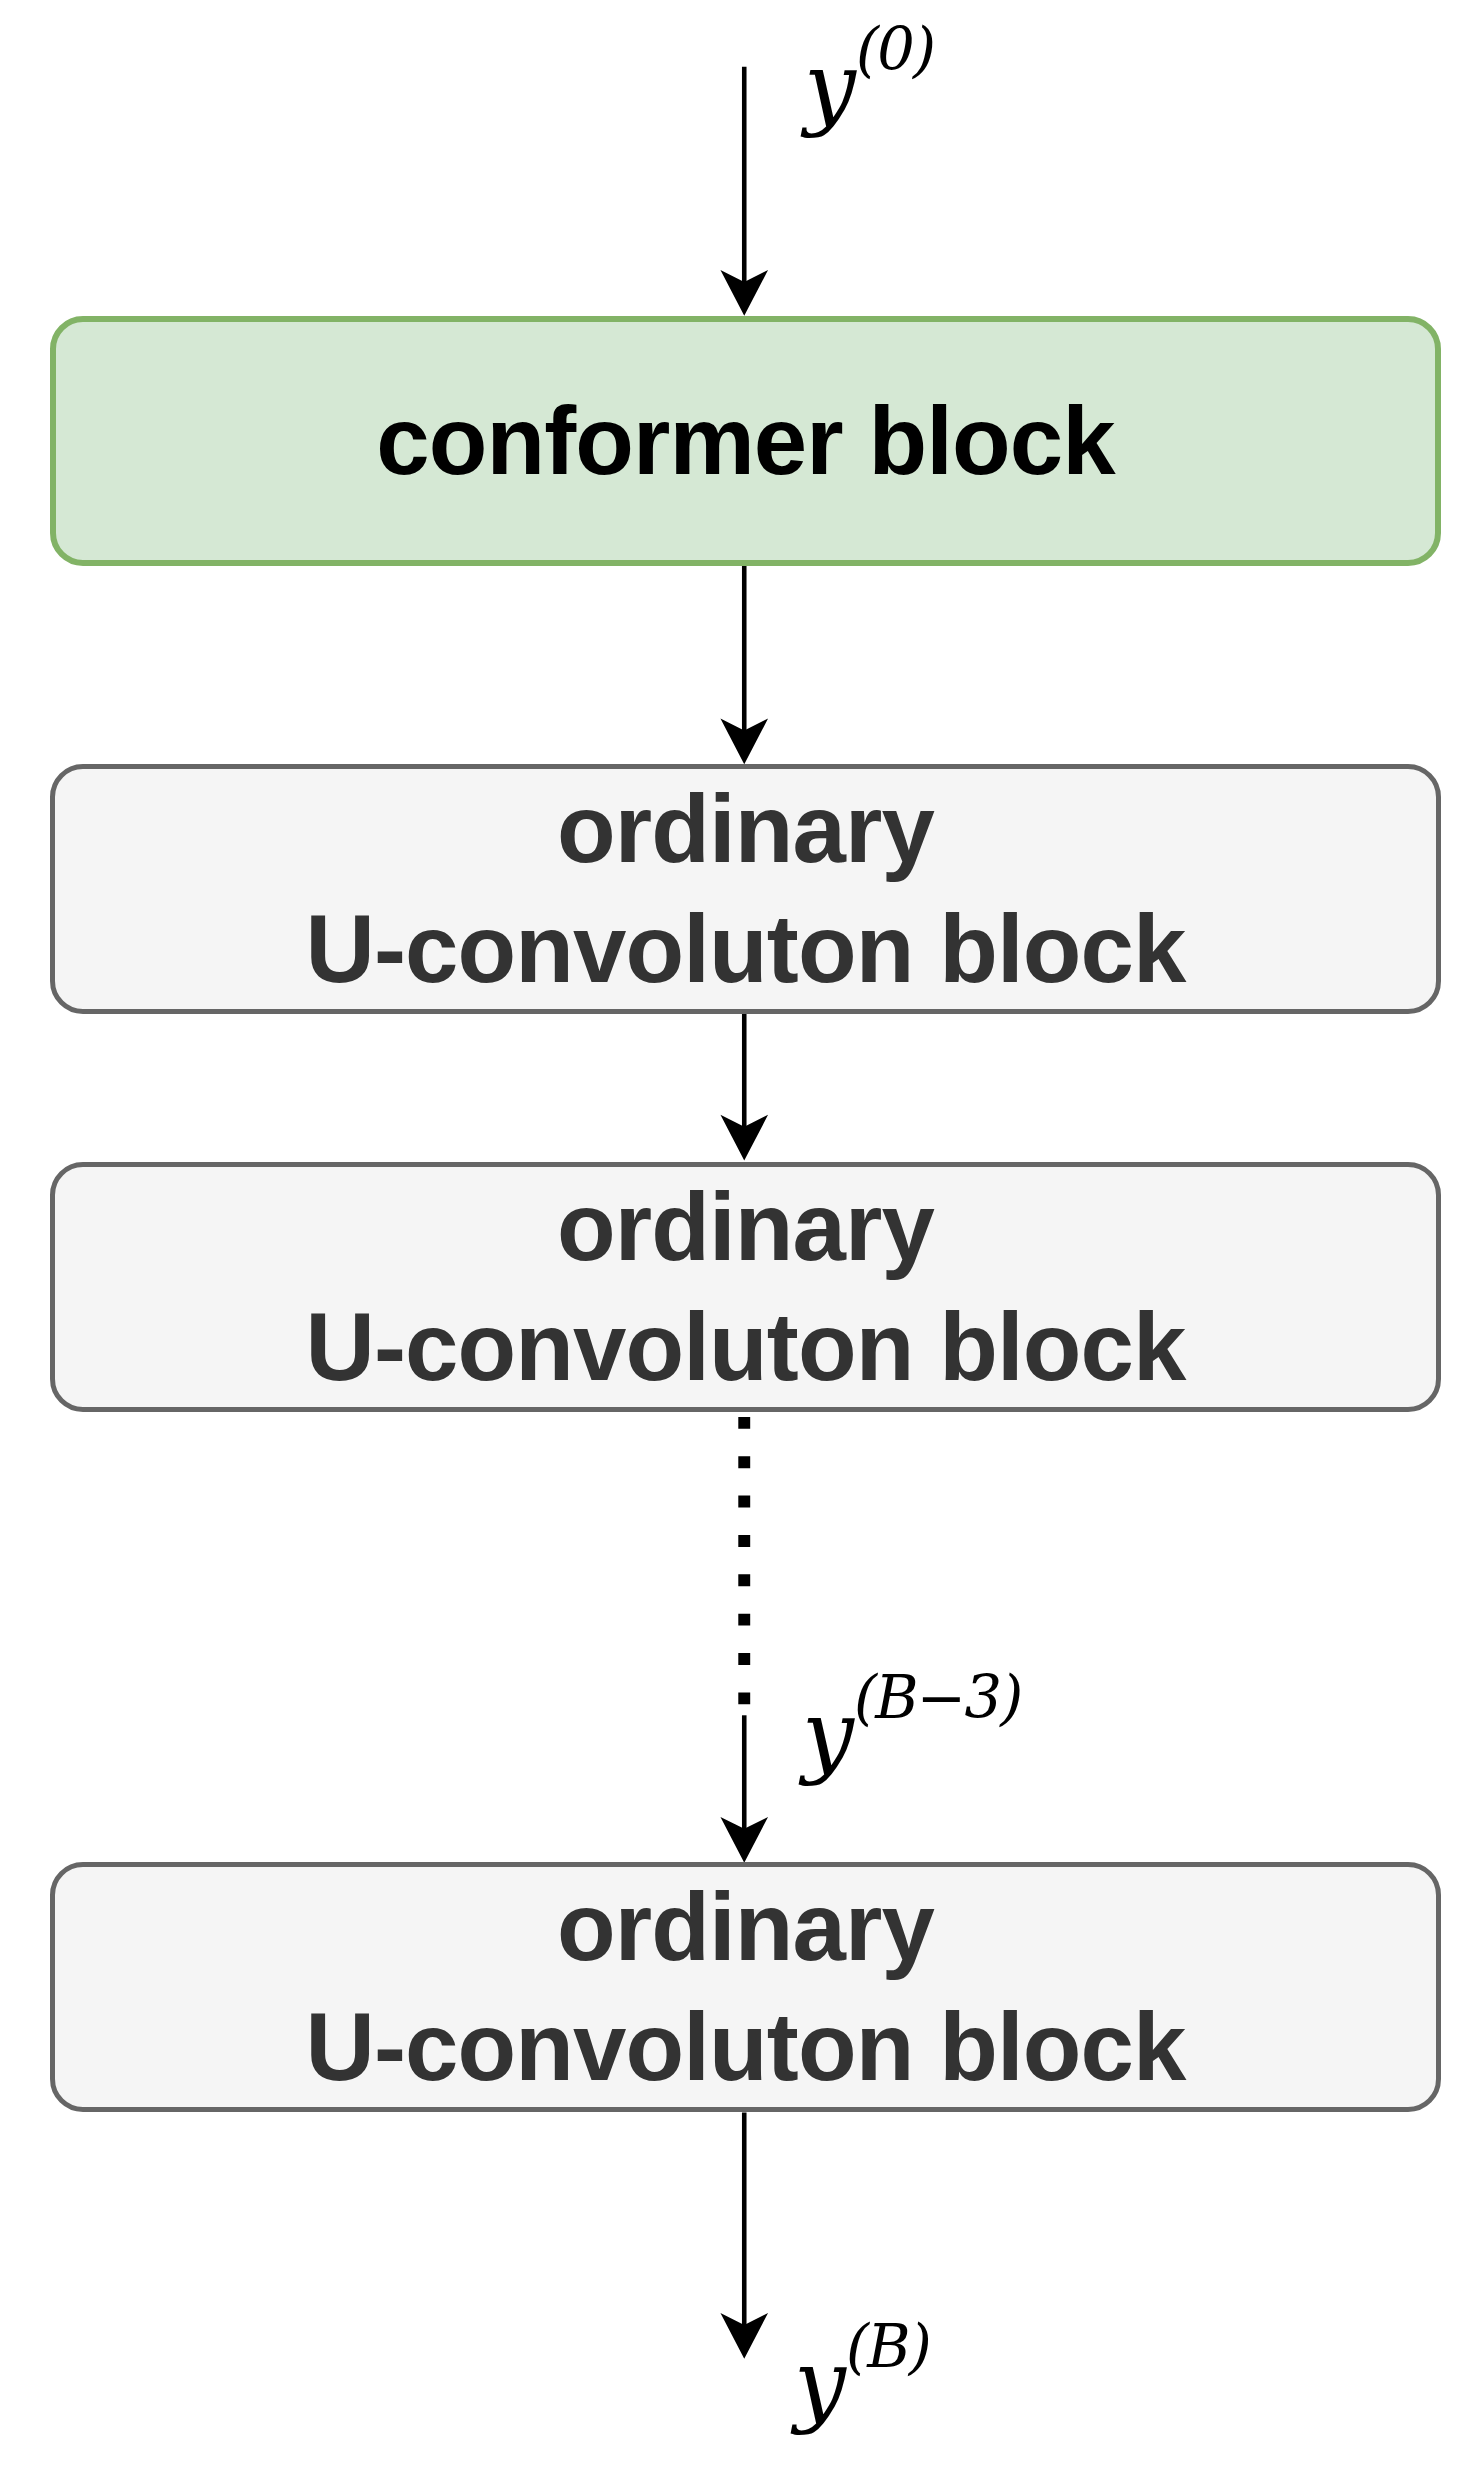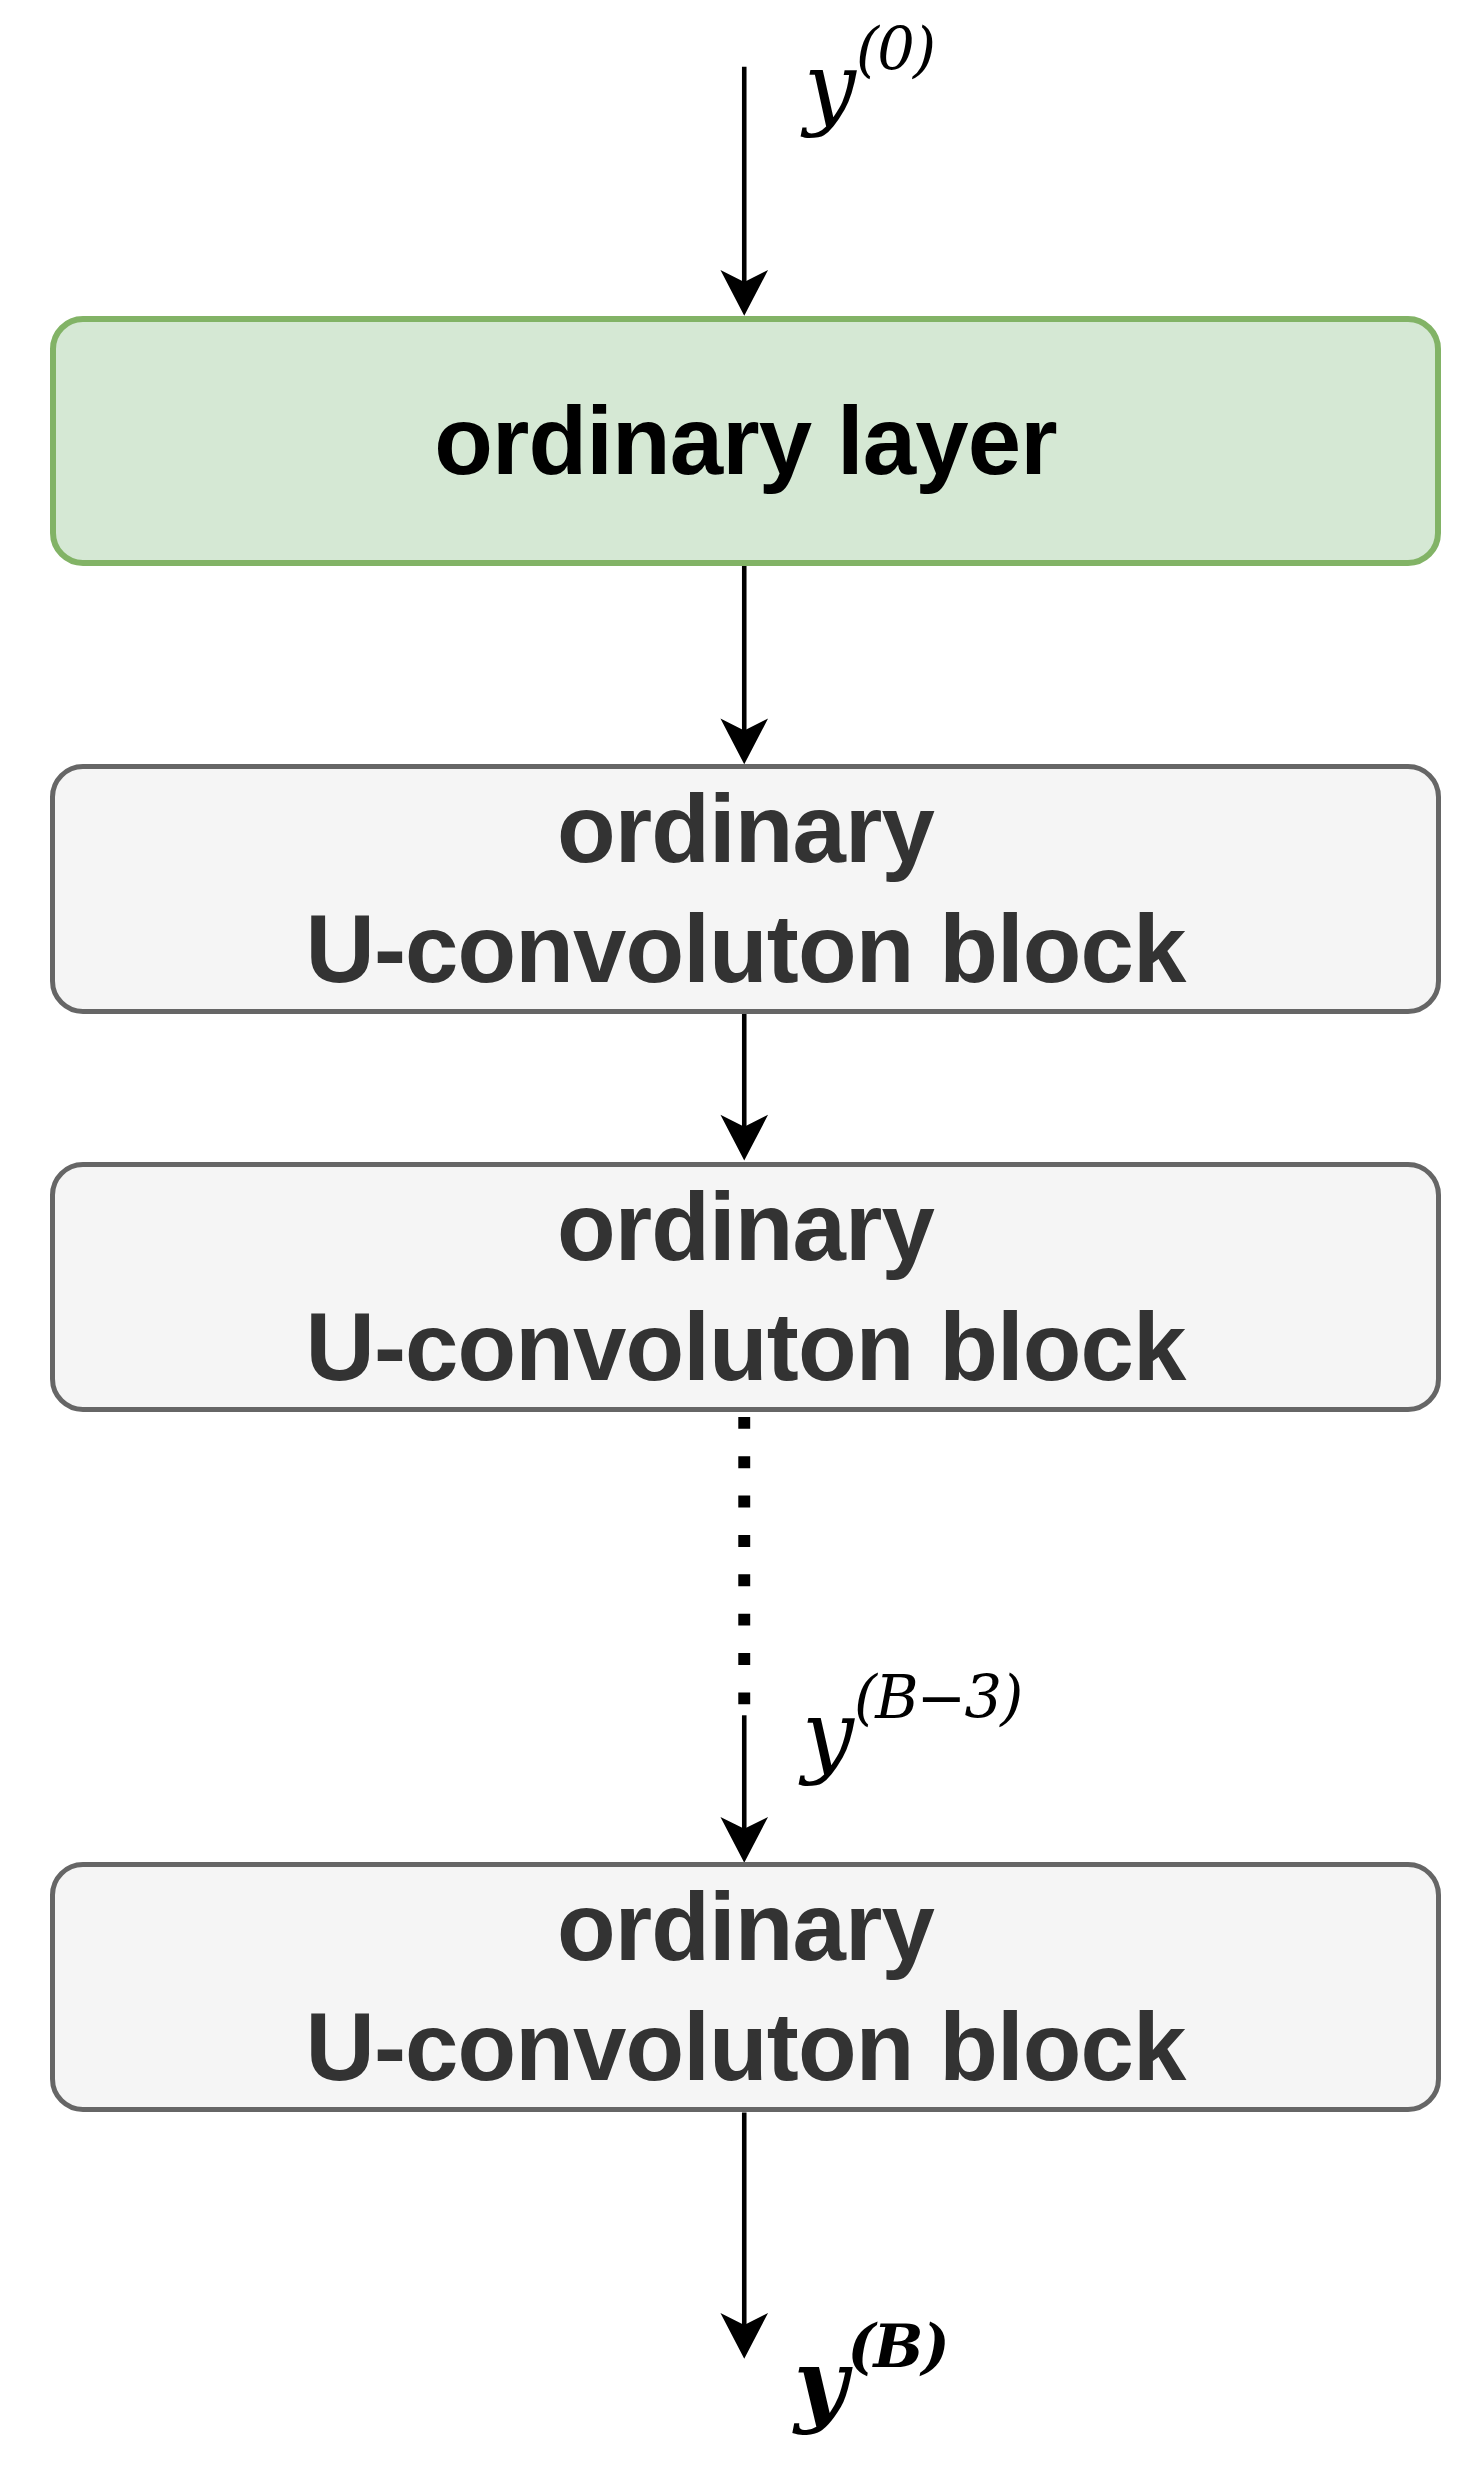--- a/index.html
+++ b/index.html
@@ -48,21 +48,21 @@
     position: absolute;
     white-space: nowrap;
     color: #000000;
     font-family: "DejaVu Serif", serif;
     font-style: italic;
   }
   .mbase { font-size: 92px; line-height: 1; }
   .msup  { font-size: 59px; line-height: 1; vertical-align: 48px; letter-spacing: -1.8px; }
   .mlabel-y0   { left: 804px; top: 20px; }
   .mlabel-yBm1 { left: 802px; top: 1668px; }
-  .mlabel-yB   { left: 794px; top: 2317px; font-weight: bold; }
+  .mlabel-yB   { left: 794px; top: 2317px; }
 </style>
 </head>
 <body>
 
 <div class="canvas">
 
   <svg class="edges" viewBox="0 0 1620 2704" xmlns="http://www.w3.org/2000/svg">
 
     <g>
       <line x1="813" y1="73" x2="813" y2="309" stroke="#000000" stroke-width="5"></line>
@@ -92,21 +92,21 @@
       <line x1="813" y1="2308" x2="813" y2="2541" stroke="#000000" stroke-width="5"></line>
       <path d="M 813 2577 L 787 2527 L 813 2540 L 839 2527 Z" fill="#000000"></path>
     </g>
   </svg>
 
   <div class="mlabel mlabel-y0">
     <span class="mbase">y</span><sup class="msup">(0)</sup>
   </div>
 
   <div class="node node-conformer" style="background: rgb(213, 232, 212); border-color: rgb(130, 179, 102); color: rgb(0, 0, 0);">
-    <span>ordinary layer</span>
+    <span>conformer block</span>
   </div>
 
   <div class="node node-ucb1" style="background: rgb(245, 245, 245); border-color: rgb(102, 102, 102); color: rgb(51, 51, 51);">
     <span>ordinary</span>
     <span>U-convoluton block</span>
   </div>
 
   <div class="node node-ucb2" style="background: rgb(245, 245, 245); border-color: rgb(102, 102, 102); color: rgb(51, 51, 51);">
     <span>ordinary</span>
     <span>U-convoluton block</span>

